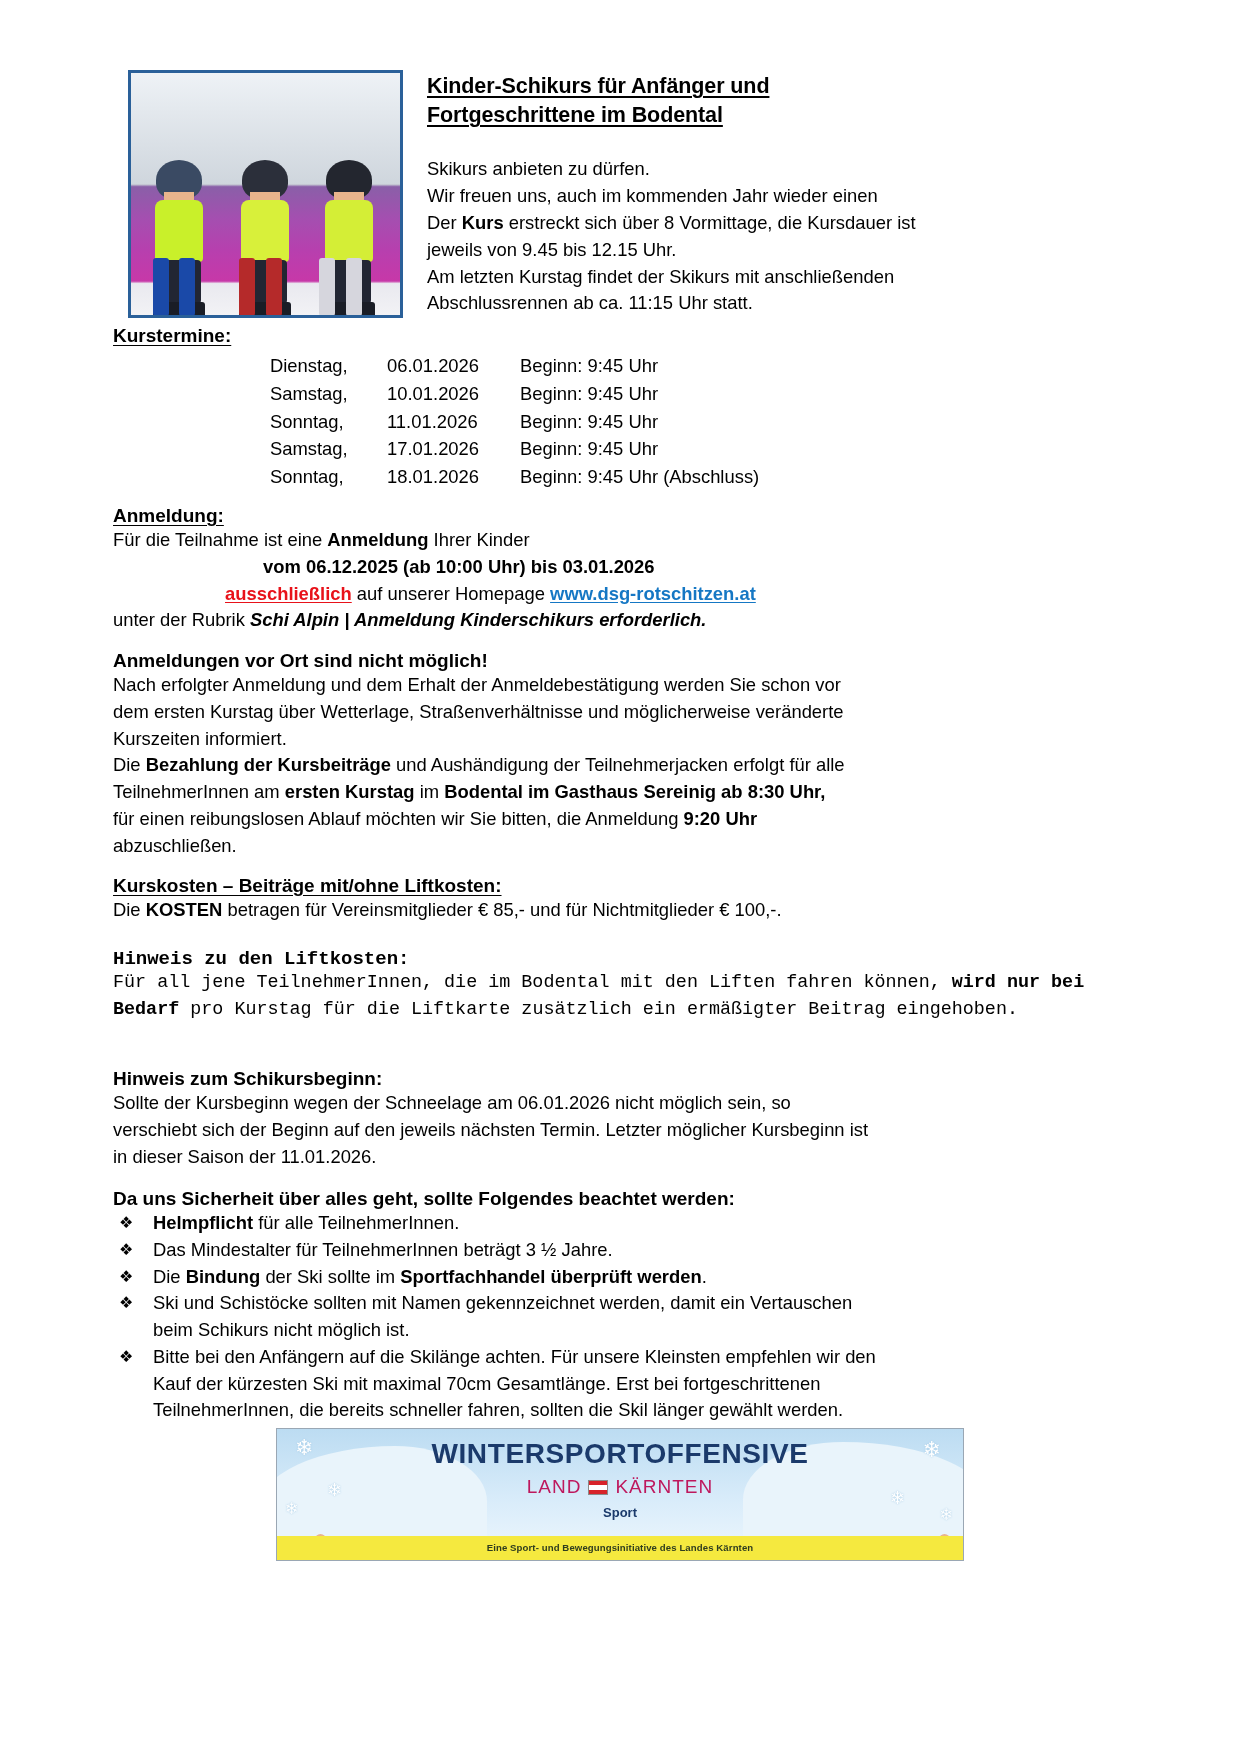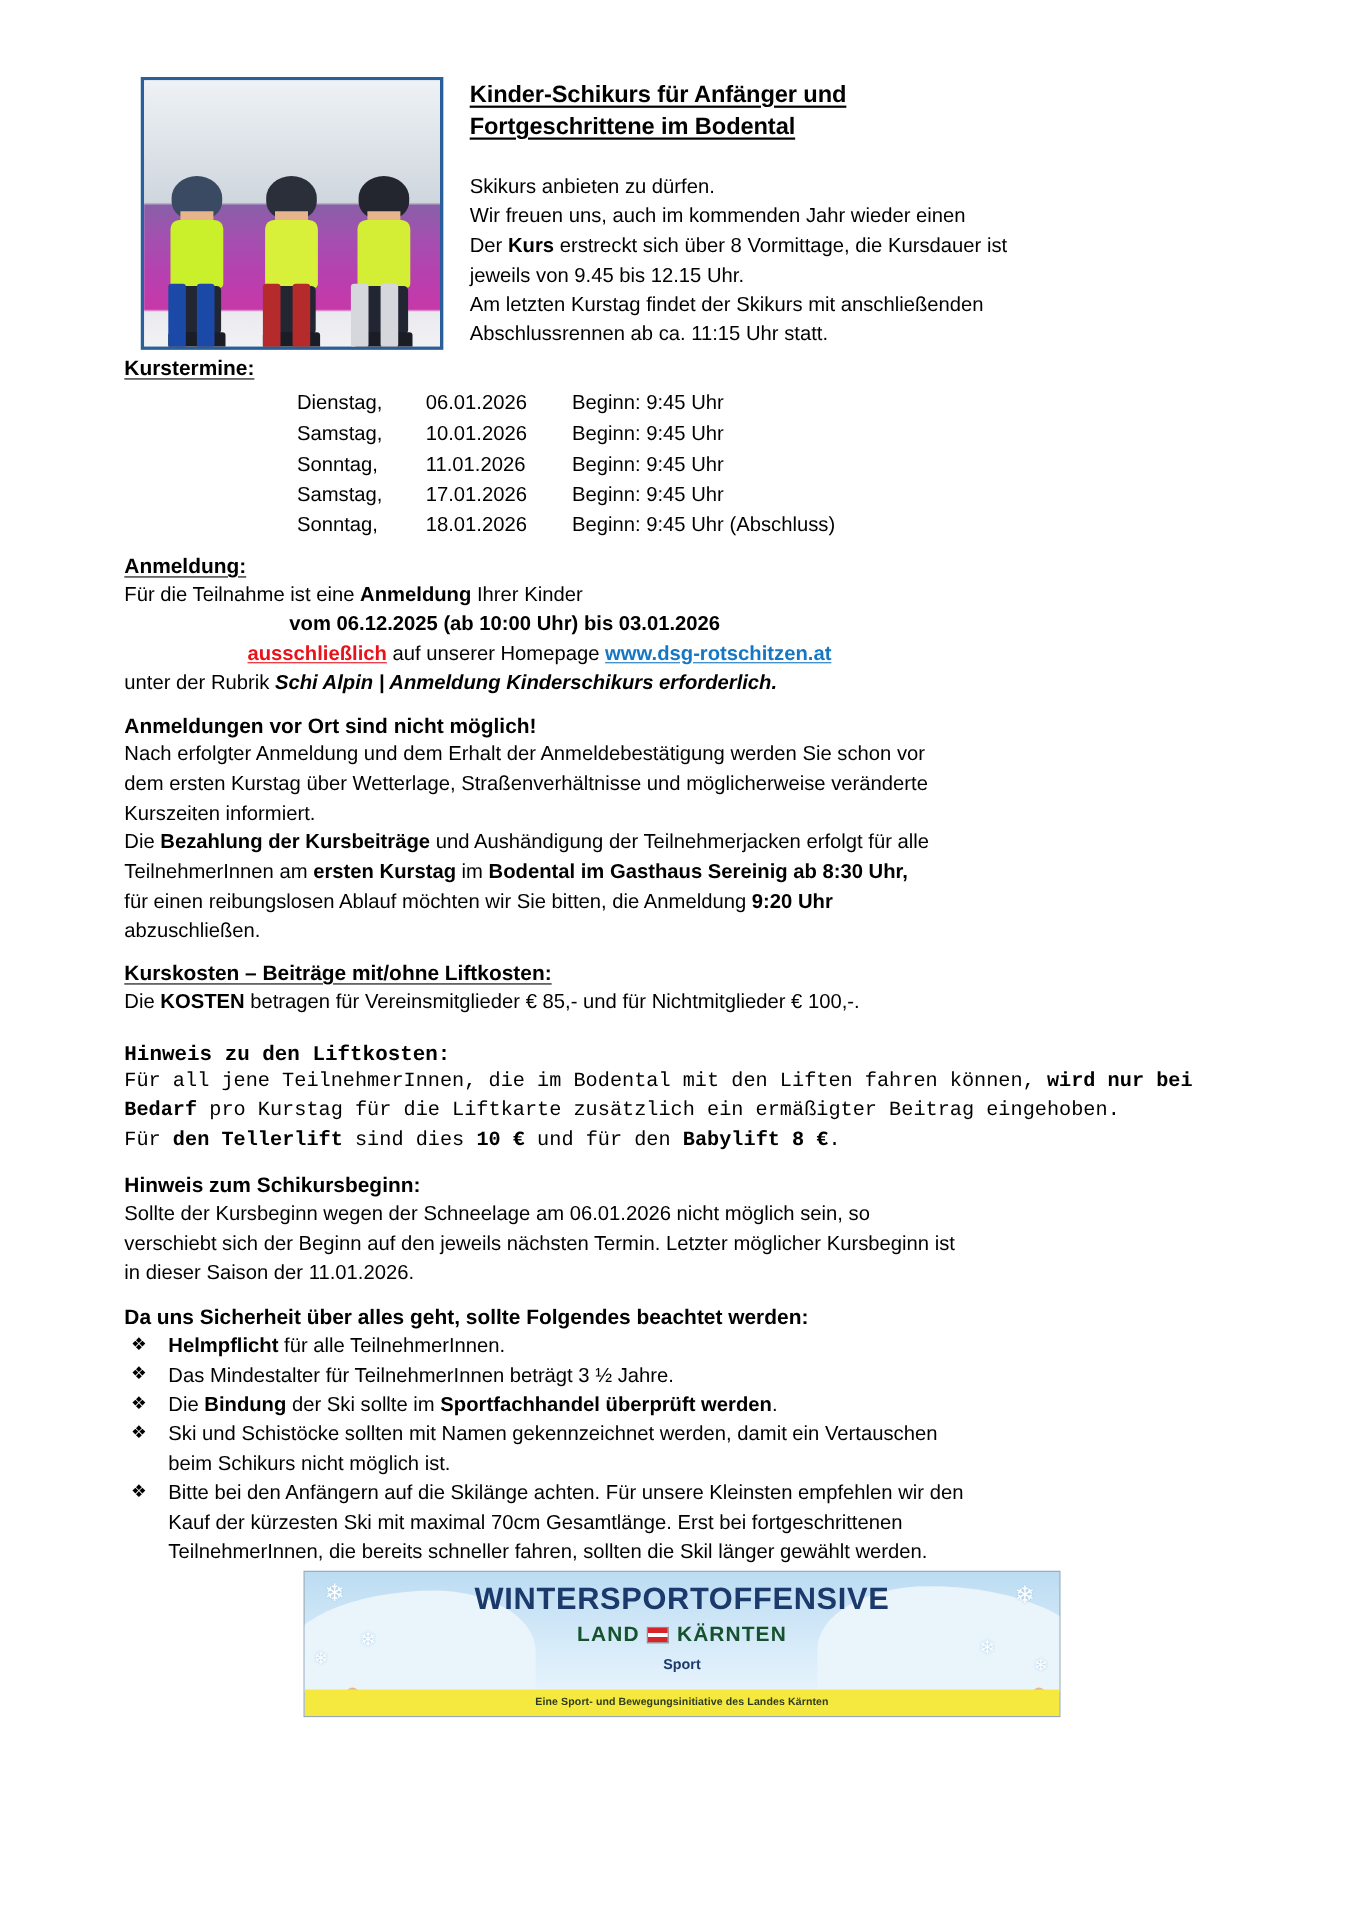--- a/index.html
+++ b/index.html
@@ -281,22 +281,22 @@
     font-size: 28px;
     font-weight: bold;
     color: #1b3a6b;
     letter-spacing: 0.6px;
   }
   .banner-sub {
     position: absolute;
     left: 0; right: 0; top: 47px;
     text-align: center;
     font-size: 19px;
-    font-weight: bold;
-    color: #14532d;
+    font-weight: normal;
+    color: #be185d;
     letter-spacing: 1px;
   }
   .banner-sub .flagbox {
     display: inline-block;
     width: 20px; height: 15px;
     vertical-align: -2px;
     margin: 0 7px;
     background: linear-gradient(to bottom, #d7232a 0 33%, #ffffff 33% 66%, #d7232a 66% 100%);
     border: 1px solid #8a8a8a;
     box-sizing: border-box;
@@ -454,21 +454,20 @@
     <div class="p">
       <span class="ln"><span>Die </span><b>KOSTEN</b><span> betragen für Vereinsmitglieder € 85,- und für Nichtmitglieder € 100,-.</span></span>
     </div>
   </div>
 
   <div class="body-col" style="top:948px;font-family:Liberation Mono, monospace;">
     <div class="h-bold">Hinweis zu den Liftkosten:</div>
     <div class="p">
       <span class="ln"><span>Für all jene TeilnehmerInnen, die im Bodental mit den Liften fahren können, </span><b>wird nur bei</b></span>
       <span class="ln"><b>Bedarf</b><span> pro Kurstag für die Liftkarte zusätzlich ein ermäßigter Beitrag eingehoben.</span></span>
-      <span class="ln"><span>Für </span><b>den Tellerlift</b><span> sind dies </span><b>10 €</b><span> und für den </span><b>Babylift 8 €</b><span>.</span></span>
     </div>
   </div>
 
   <div class="body-col" style="top:1068px;">
     <div class="h-bold">Hinweis zum Schikursbeginn:</div>
     <div class="p">
       <span class="ln">Sollte der Kursbeginn wegen der Schneelage am 06.01.2026 nicht möglich sein, so</span>
       <span class="ln">verschiebt sich der Beginn auf den jeweils nächsten Termin. Letzter möglicher Kursbeginn ist</span>
       <span class="ln">in dieser Saison der 11.01.2026.</span>
     </div>

